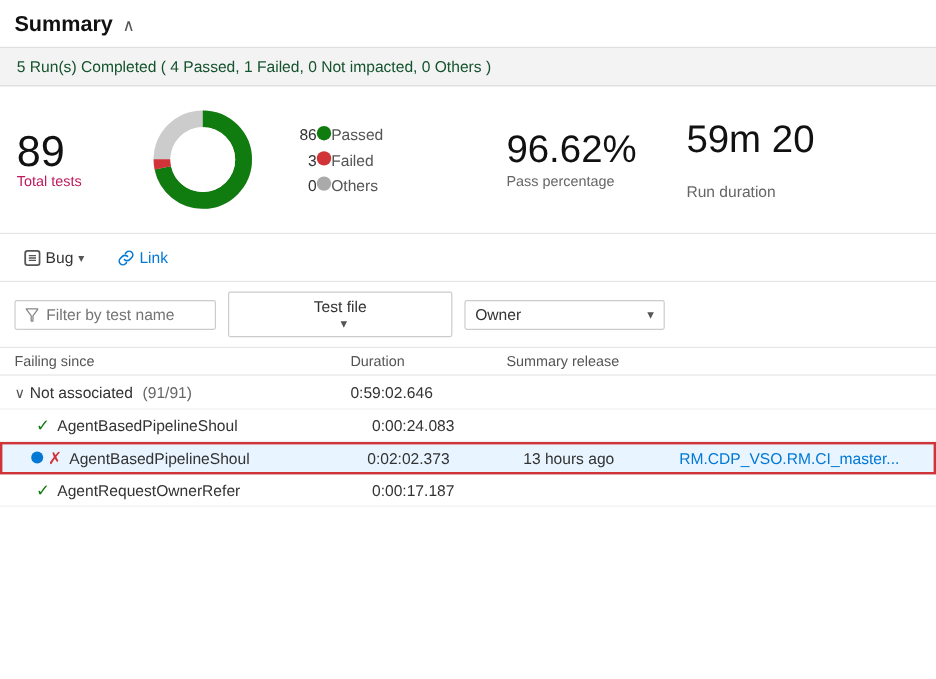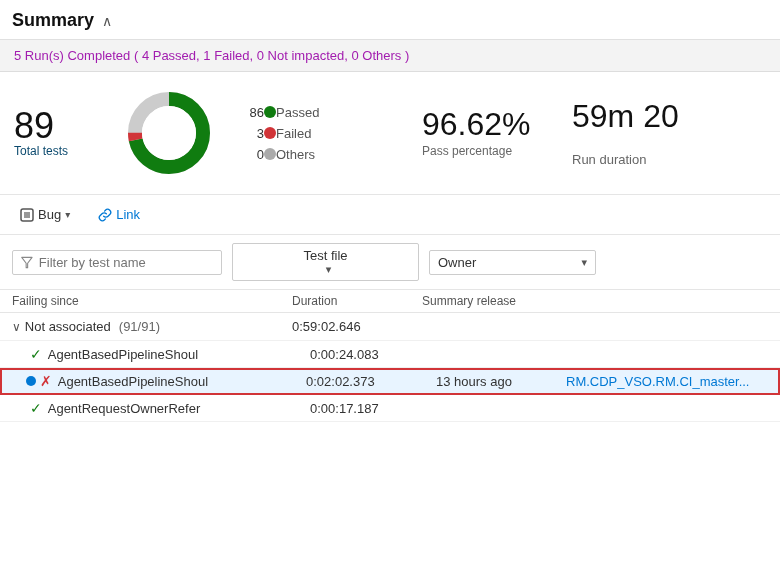--- a/index.html
+++ b/index.html
@@ -30,21 +30,21 @@
       margin-left: 8px;
       font-size: 14px;
       color: #555;
       cursor: pointer;
     }
 
     .summary-banner {
       background: #f3f3f3;
       padding: 8px 14px;
       font-size: 13px;
-      color: #a21caf;
+      color: #14532d;
       border-bottom: 1px solid #ddd;
     }
 
     .stats-row {
       display: flex;
       align-items: center;
       padding: 16px 14px;
       border-bottom: 1px solid #e5e5e5;
       gap: 30px;
     }
@@ -55,21 +55,21 @@
 
     .total-tests .number {
       font-size: 36px;
       font-weight: 300;
       color: #111;
       line-height: 1;
     }
 
     .total-tests .label {
       font-size: 12px;
-      color: #0c4a6e;
+      color: #be185d;
       margin-top: 0;
     }
 
     .donut-container {
       position: relative;
       width: 90px;
       height: 90px;
       flex-shrink: 0;
     }
 
@@ -80,21 +80,21 @@
 
     .legend {
       display: flex;
       flex-direction: column;
       gap: 6px;
       min-width: 120px;
     }
 
     .legend-item {
       display: flex;
-      align-items: center;
+      align-items: flex-start;
       gap: 0;
       font-size: 13px;
     }
 
     .legend-dot {
       width: 12px;
       height: 12px;
       border-radius: 50%;
       flex-shrink: 0;
     }
@@ -184,21 +184,21 @@
       gap: 10px;
       border-bottom: 1px solid #e5e5e5;
     }
 
     .filter-input-wrap {
       display: flex;
       align-items: center;
       border: 1px solid #ccc;
       border-radius: 2px;
       padding: 4px 8px;
-      width: 210px;
+      width: 168px;
       gap: 6px;
       background: #fff;
     }
 
     .filter-input-wrap input {
       border: none;
       outline: none;
       font-size: 13px;
       color: #555;
       width: 100%;

